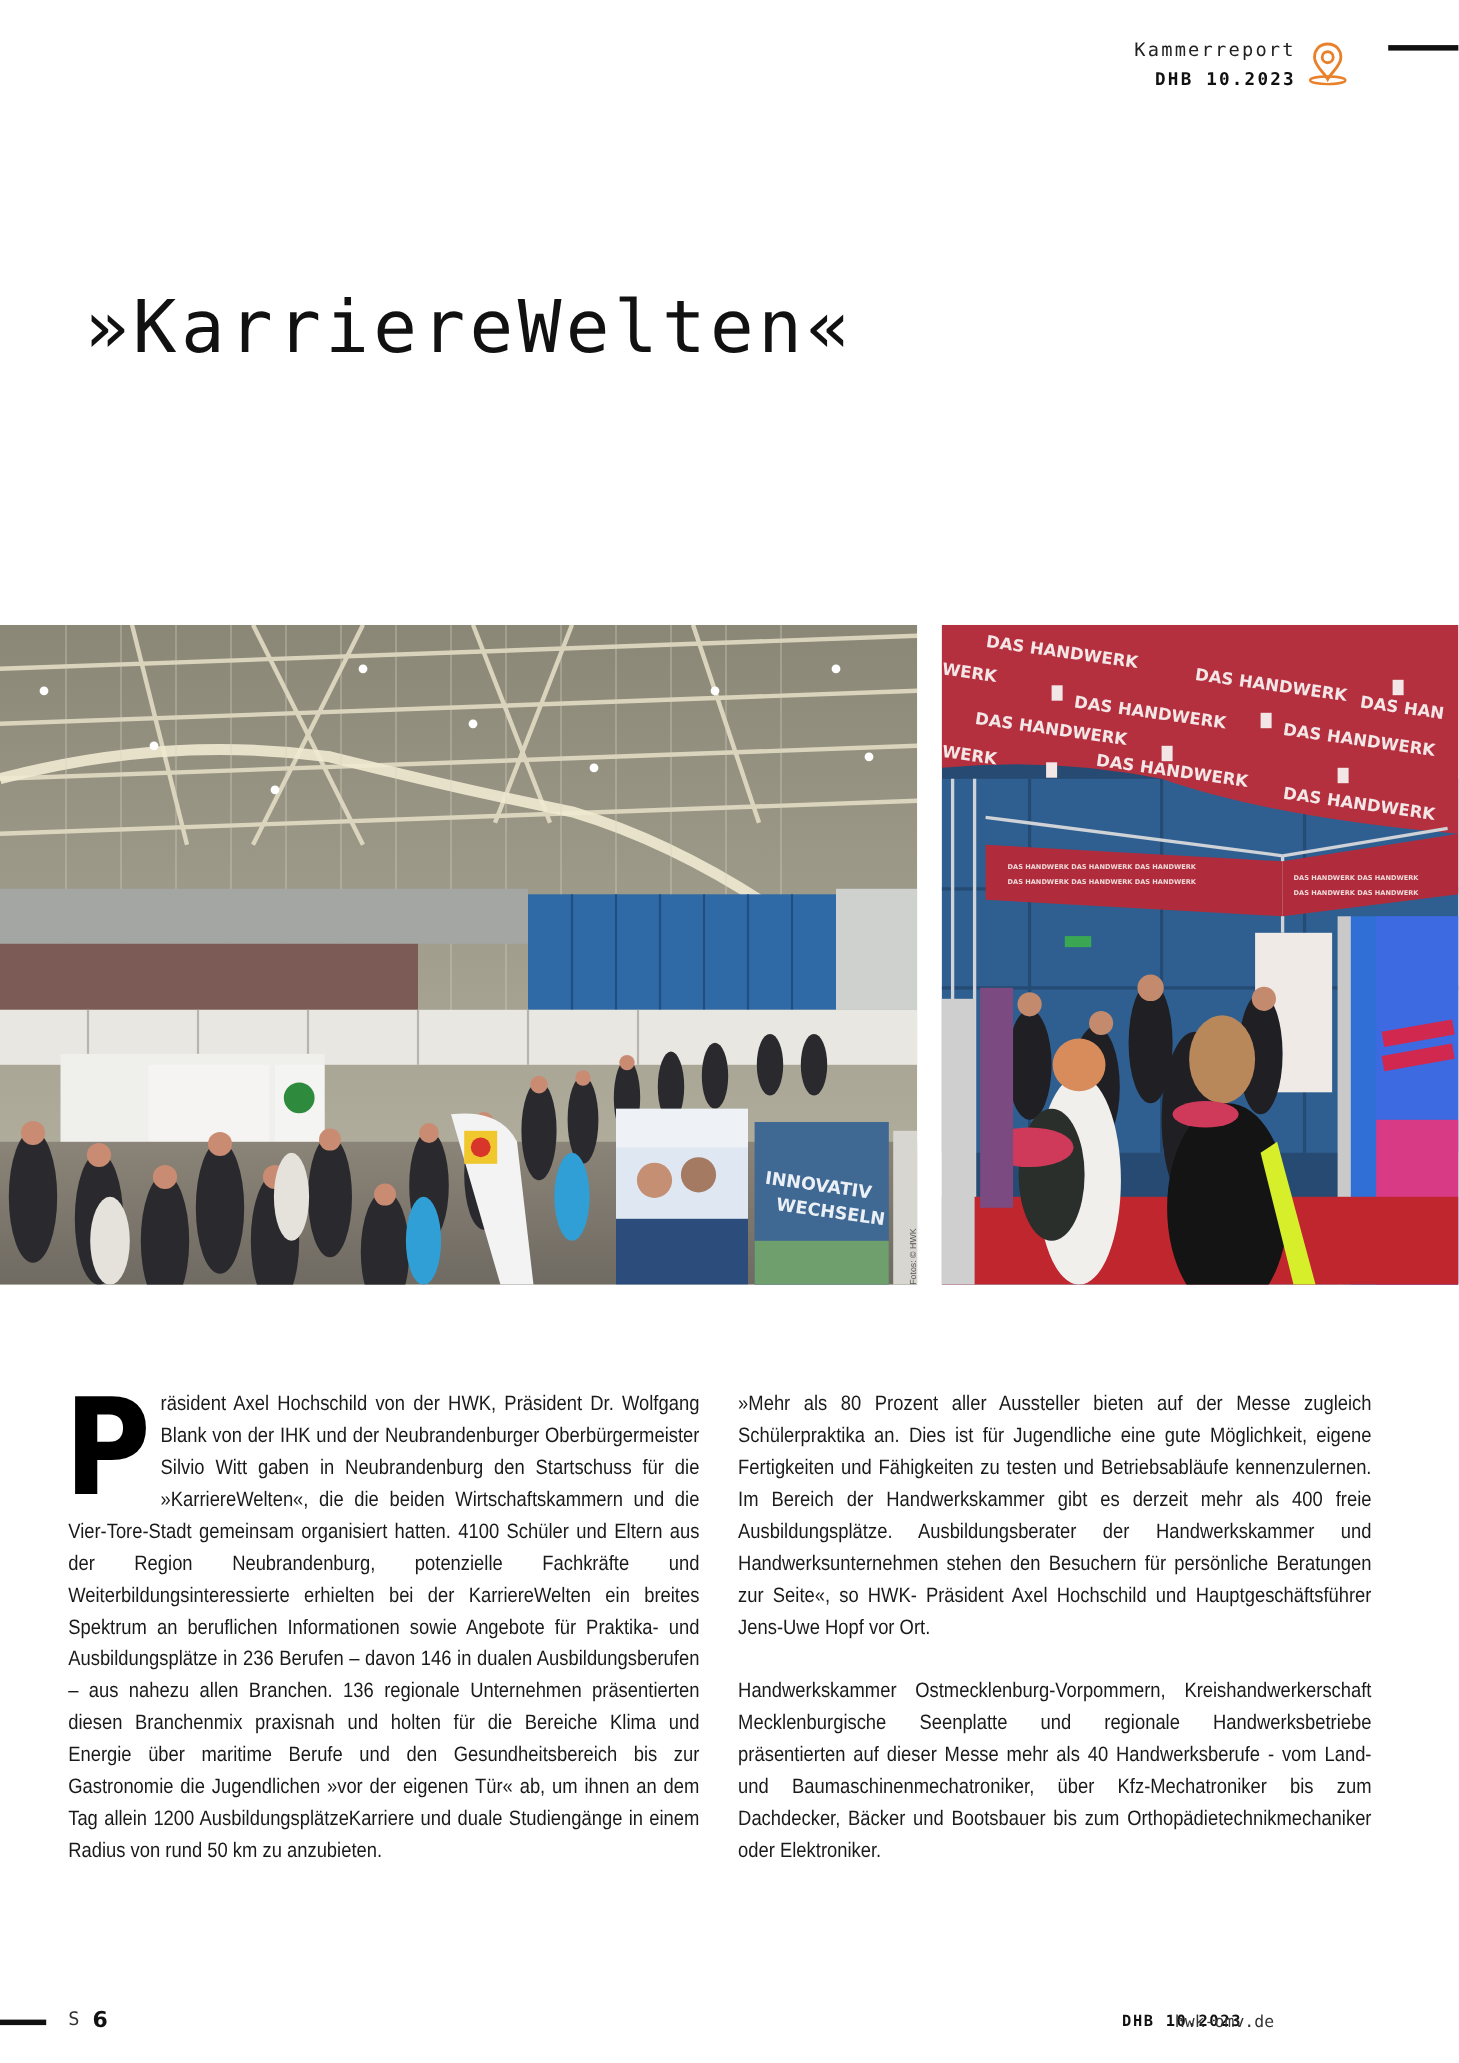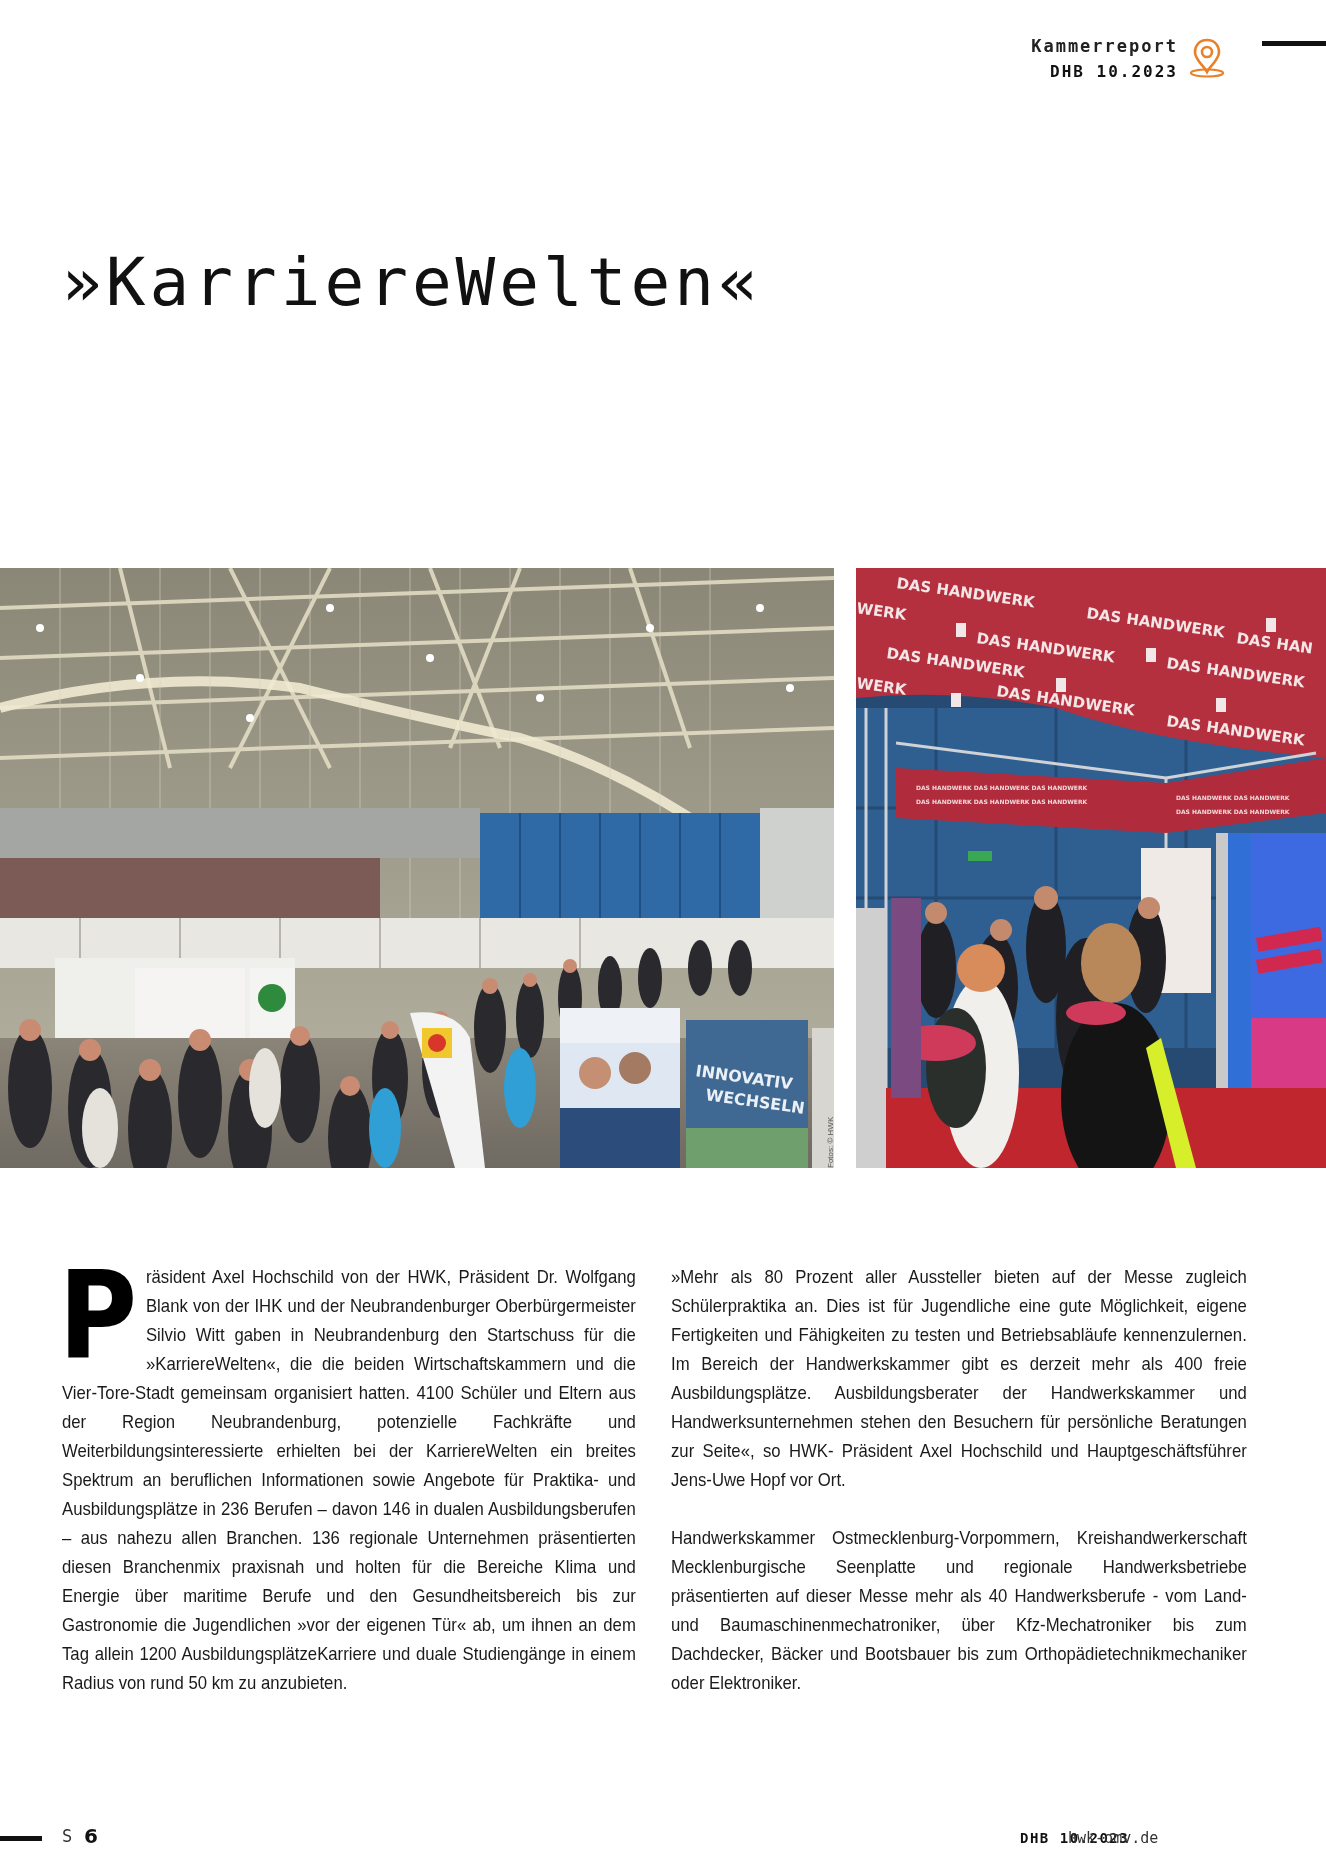--- a/index.html
+++ b/index.html
@@ -1,26 +1,26 @@
 <!DOCTYPE html>
 <html><head>
 <meta charset="utf-8">
 <style>
   html, body { margin: 0; padding: 0; background: #ffffff; }
   body { width: 1326px; height: 1875px; position: relative; overflow: hidden; font-family: "DejaVu Sans", sans-serif; color: #111; }
 
   
   .hdr { position: absolute; top: 30px; right: 0; width: 326px; height: 60px; }
-  .hdr-section { position: absolute; right: 148px; top: 6px; font-family: "DejaVu Sans Mono", monospace; font-size: 17px; letter-spacing: 2px; color: #222; font-weight: bold; }
+  .hdr-section { position: absolute; right: 148px; top: 6px; font-family: "DejaVu Sans Mono", monospace; font-size: 17px; letter-spacing: 2px; color: #222; }
   .hdr-issue { position: absolute; right: 148px; top: 32px; font-family: "DejaVu Sans Mono", monospace; font-weight: bold; font-size: 16px; letter-spacing: 2px; color: #111; }
   .hdr-pin { position: absolute; right: 96px; top: 4px; width: 46px; height: 46px; }
   .hdr-rule { position: absolute; right: 0; top: 11px; width: 64px; height: 5px; background: #111; }
 
   
-  .title { position: absolute; left: 62px; top: 248px; font-family: "DejaVu Sans Mono", monospace; font-size: 66px; line-height: 70px; letter-spacing: 4px; color: #111; transform: scaleX(1.0); transform-origin: left top; margin: 0; font-weight: normal; }
+  .title { position: absolute; left: 62px; top: 248px; font-family: "DejaVu Sans Mono", monospace; font-size: 66px; line-height: 70px; letter-spacing: 4px; color: #111; transform: scaleX(1.0); transform-origin: left top; margin: 15px; font-weight: normal; }
   .title span { display: block; white-space: nowrap; }
 
   
   .lead { position: absolute; left: 160px; top: 422px; font-family: "DejaVu Sans Condensed", "DejaVu Sans", sans-serif; font-weight: bold; font-size: 19px; line-height: 42px; letter-spacing: 3.2px; color: #1a1a1a; margin: 0; }
   .lead span { display: block; white-space: nowrap; }
 
   
   .photo { position: absolute; top: 568px; height: 600px; overflow: hidden; }
   .photo-left { left: 0; width: 834px; }
   .photo-right { left: 856px; width: 470px; }

